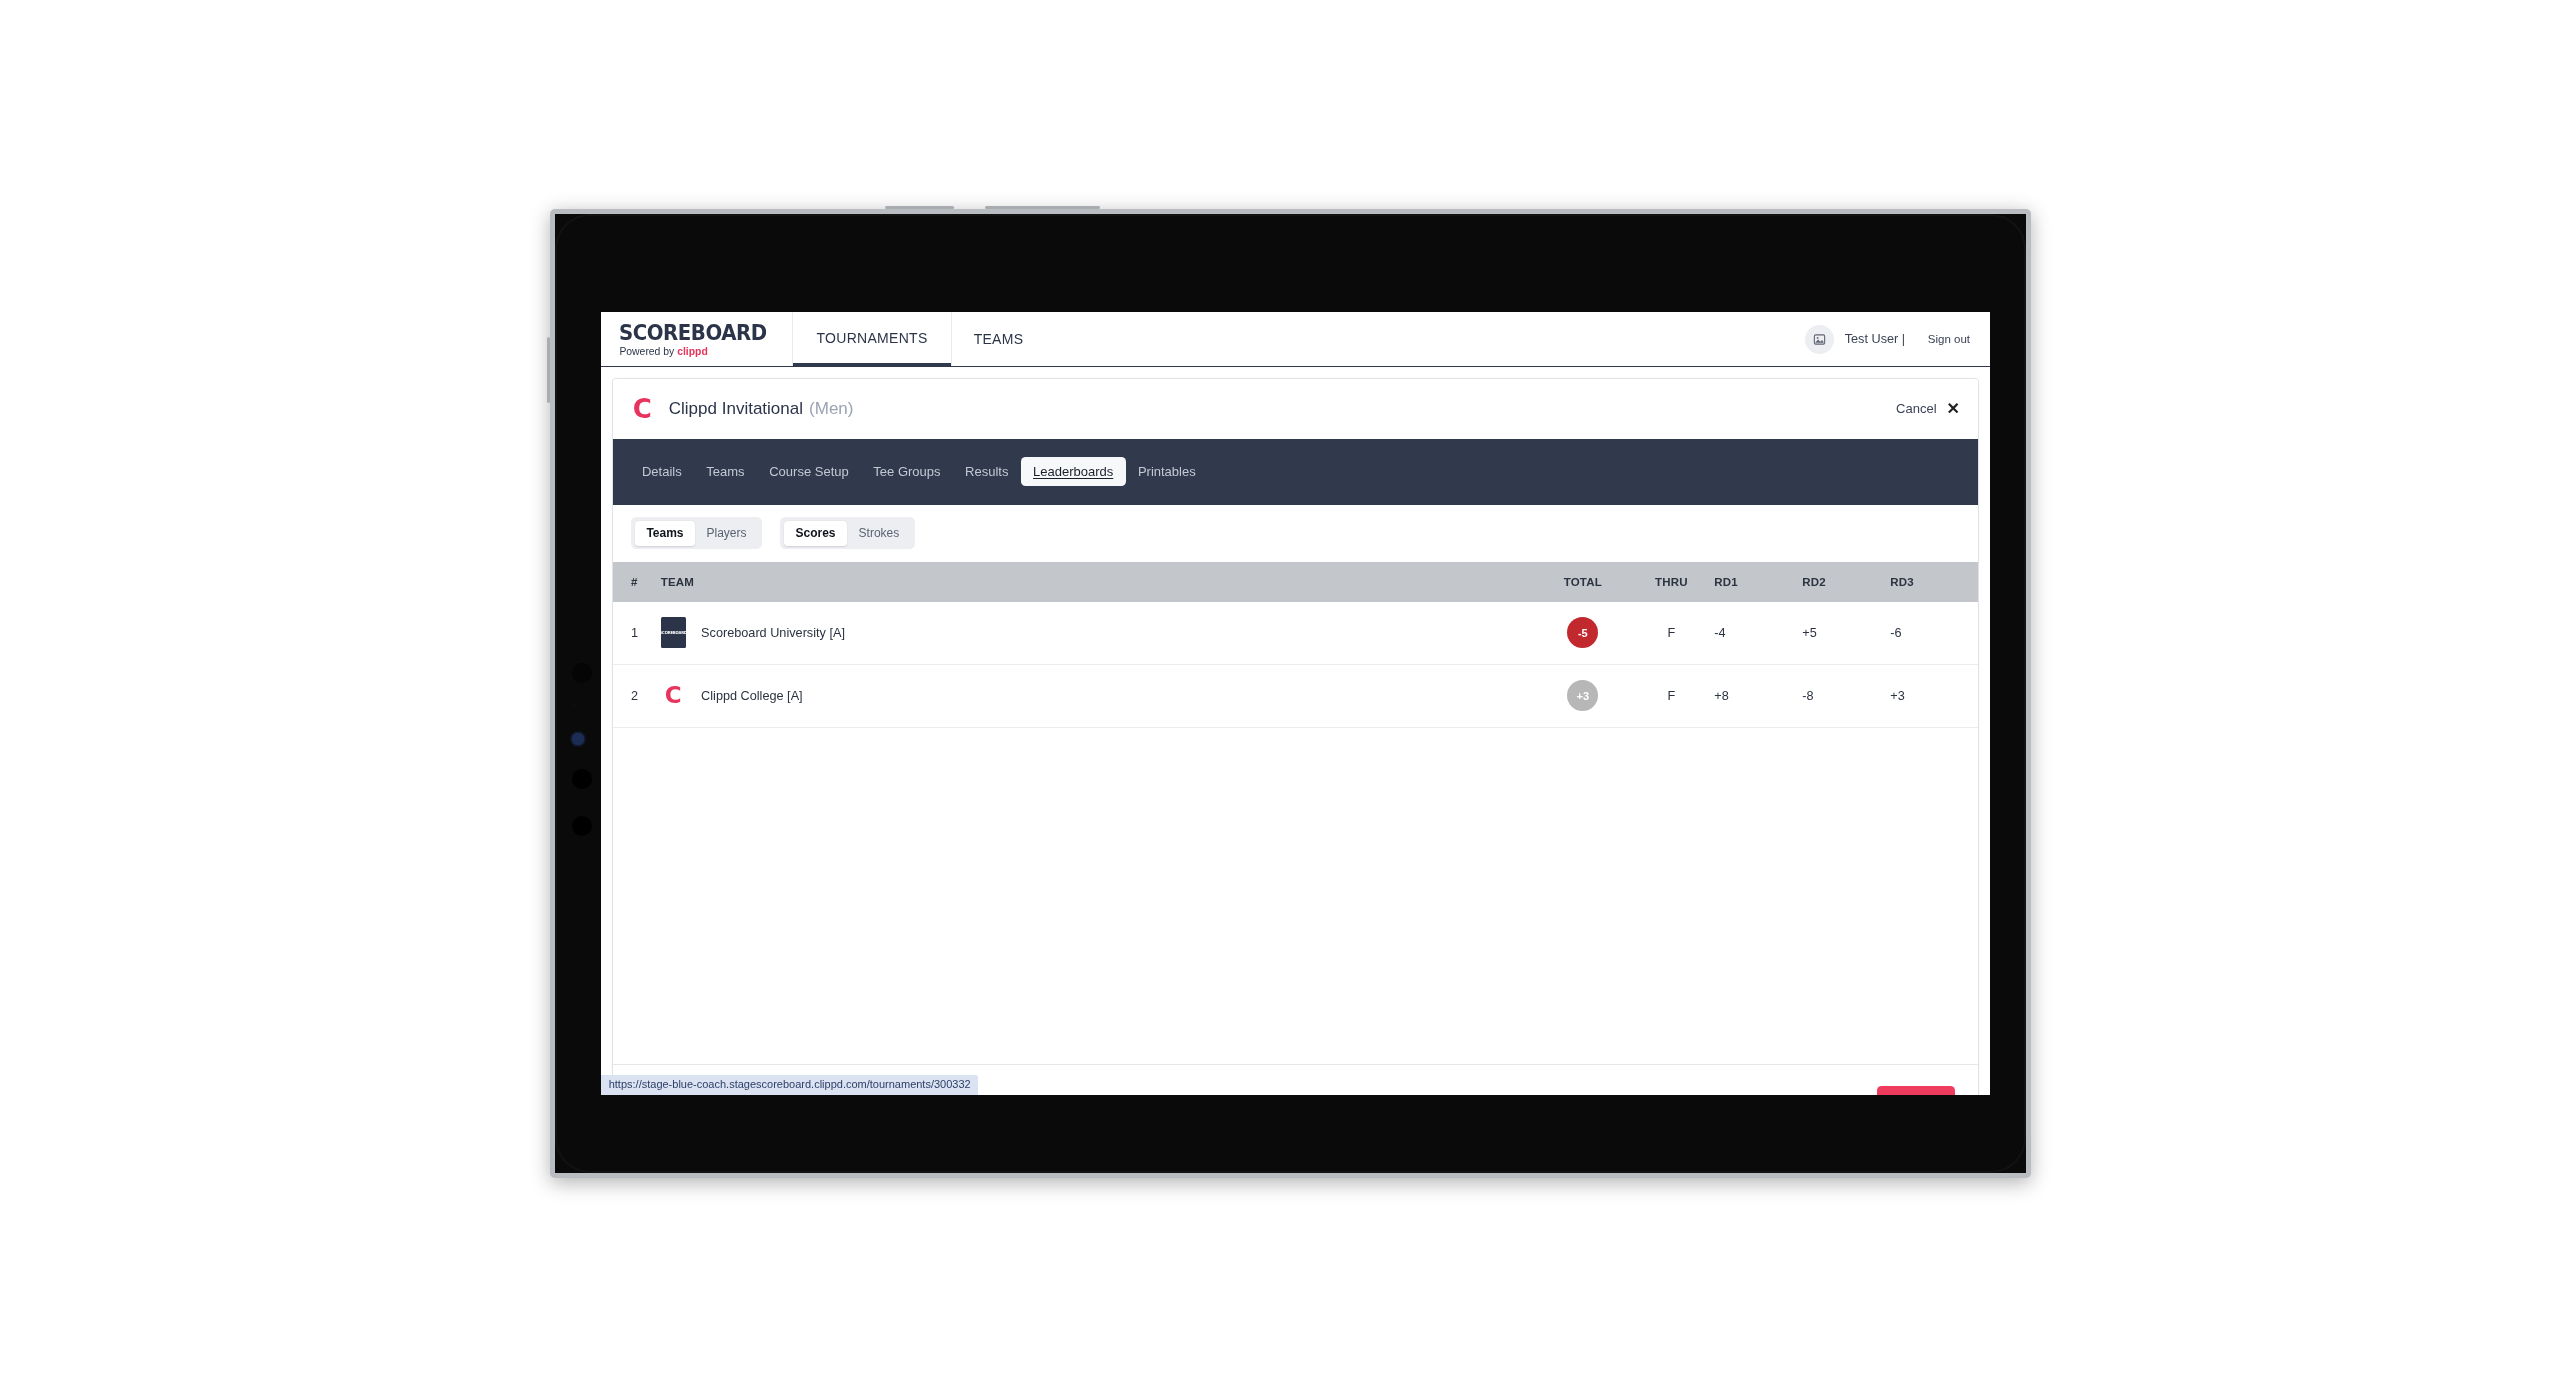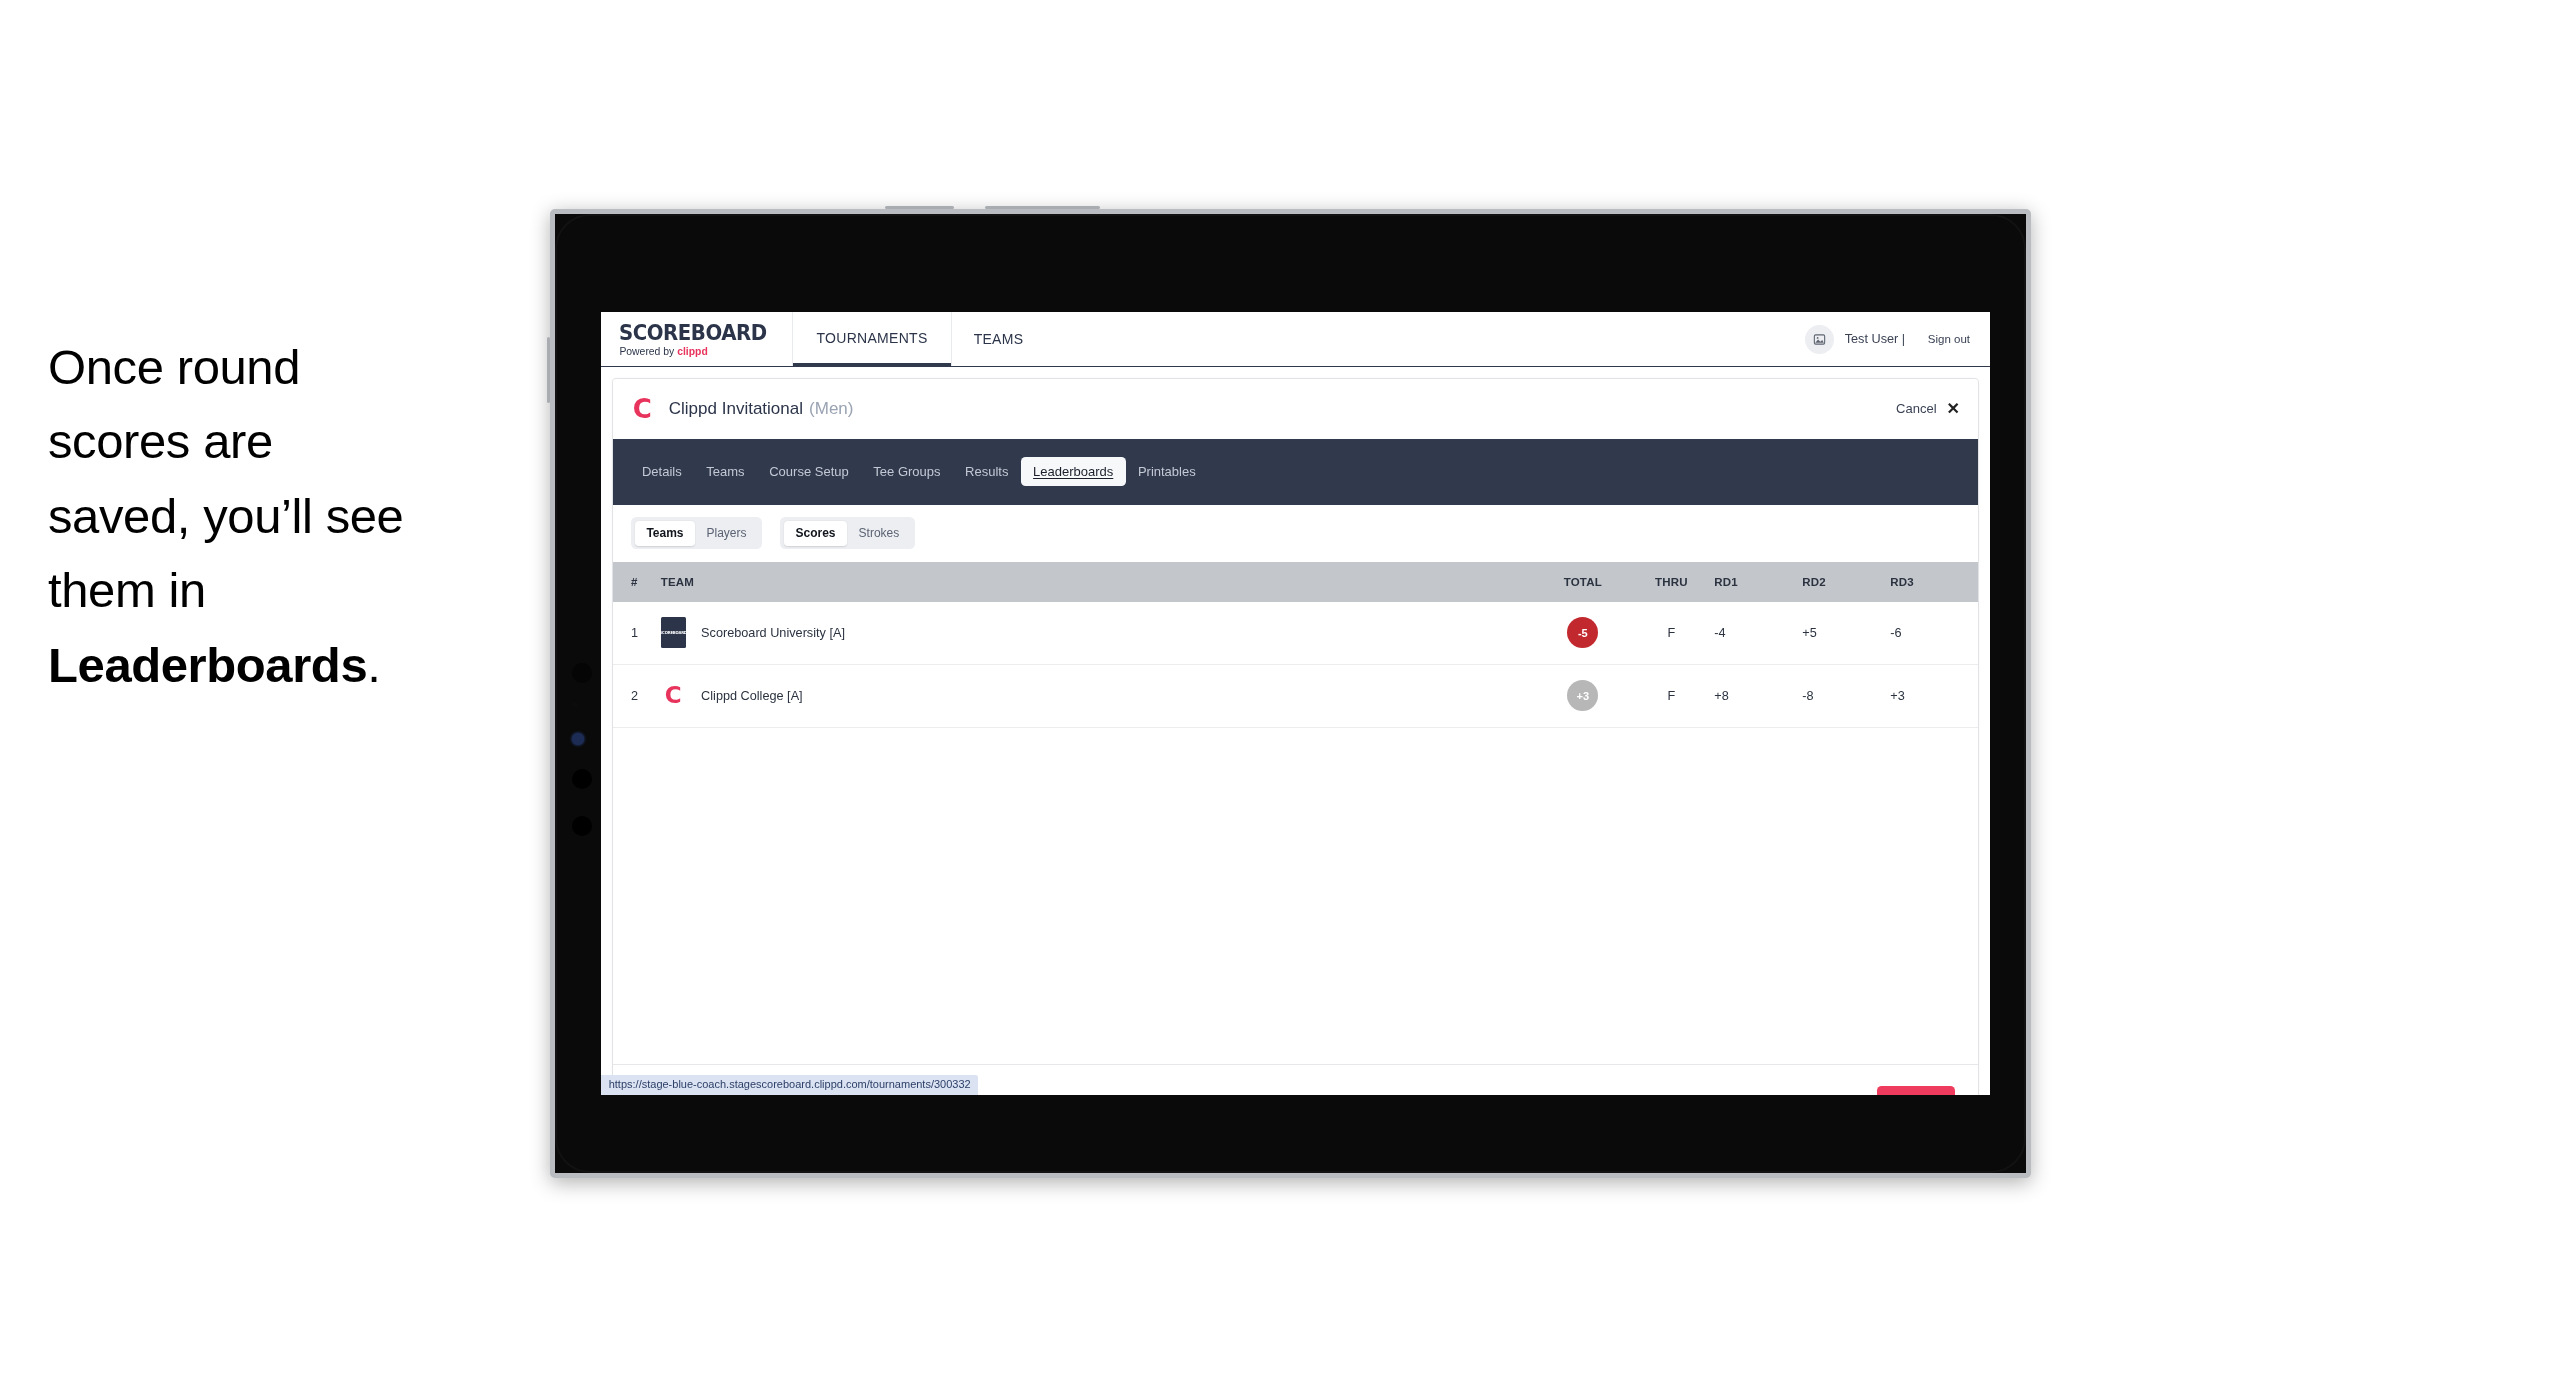--- a/index.html
+++ b/index.html
@@ -275,27 +275,20 @@
     padding: 3.8px 7.7px 4.6px 7.7px;
     border-top-right-radius: 2.3px;
     white-space: nowrap;
   }
 </style>
 </head>
 <body>
 
 <div class="page">
 
-  <div class="caption">
-    <span>Once round</span><br>
-    <span>scores are</span><br>
-    <span>saved, you’ll see</span><br>
-    <span>them in</span><br>
-    <b>Leaderboards</b><span>.</span>
-  </div>
 
   <div class="tablet">
     <div class="side-btn b1"></div>
     <div class="top-btn t1"></div>
     <div class="top-btn t2"></div>
     <div class="bezel-dot d1"></div>
     <div class="bezel-dot d2"></div>
     <div class="bezel-dot d3"></div>
     <div class="bezel-dot d4"></div>
     <div class="bezel-dot d5"></div>

